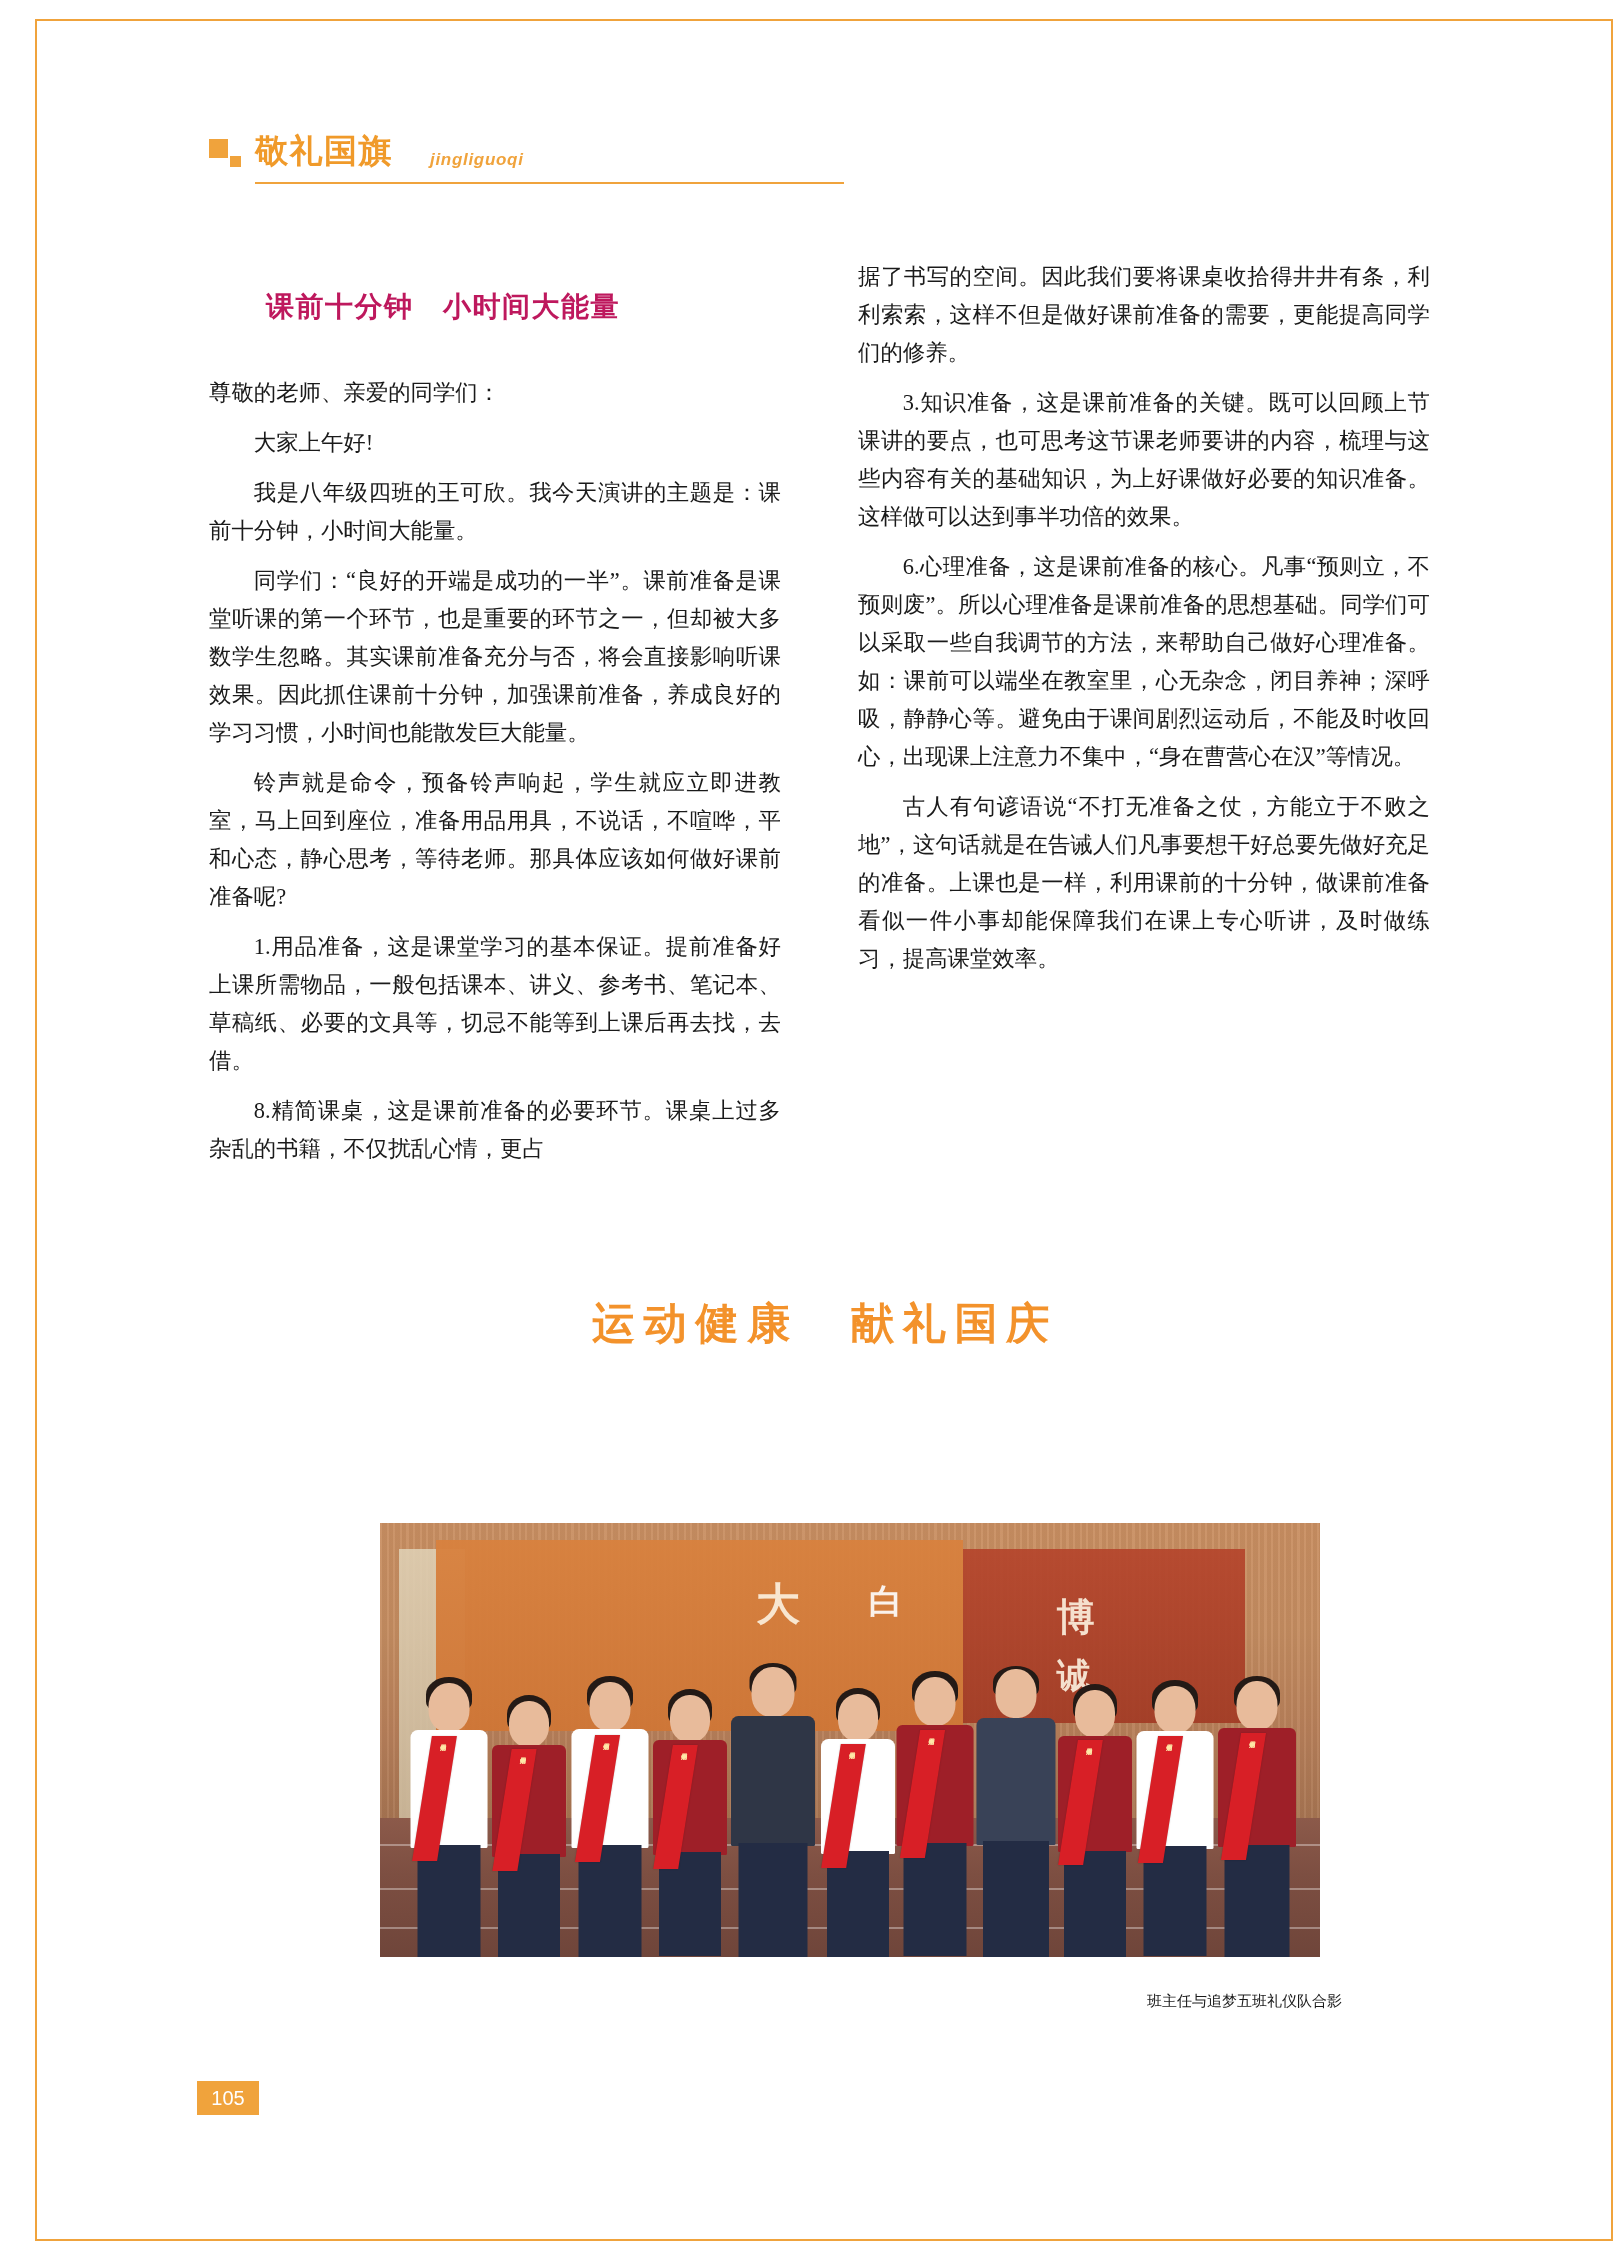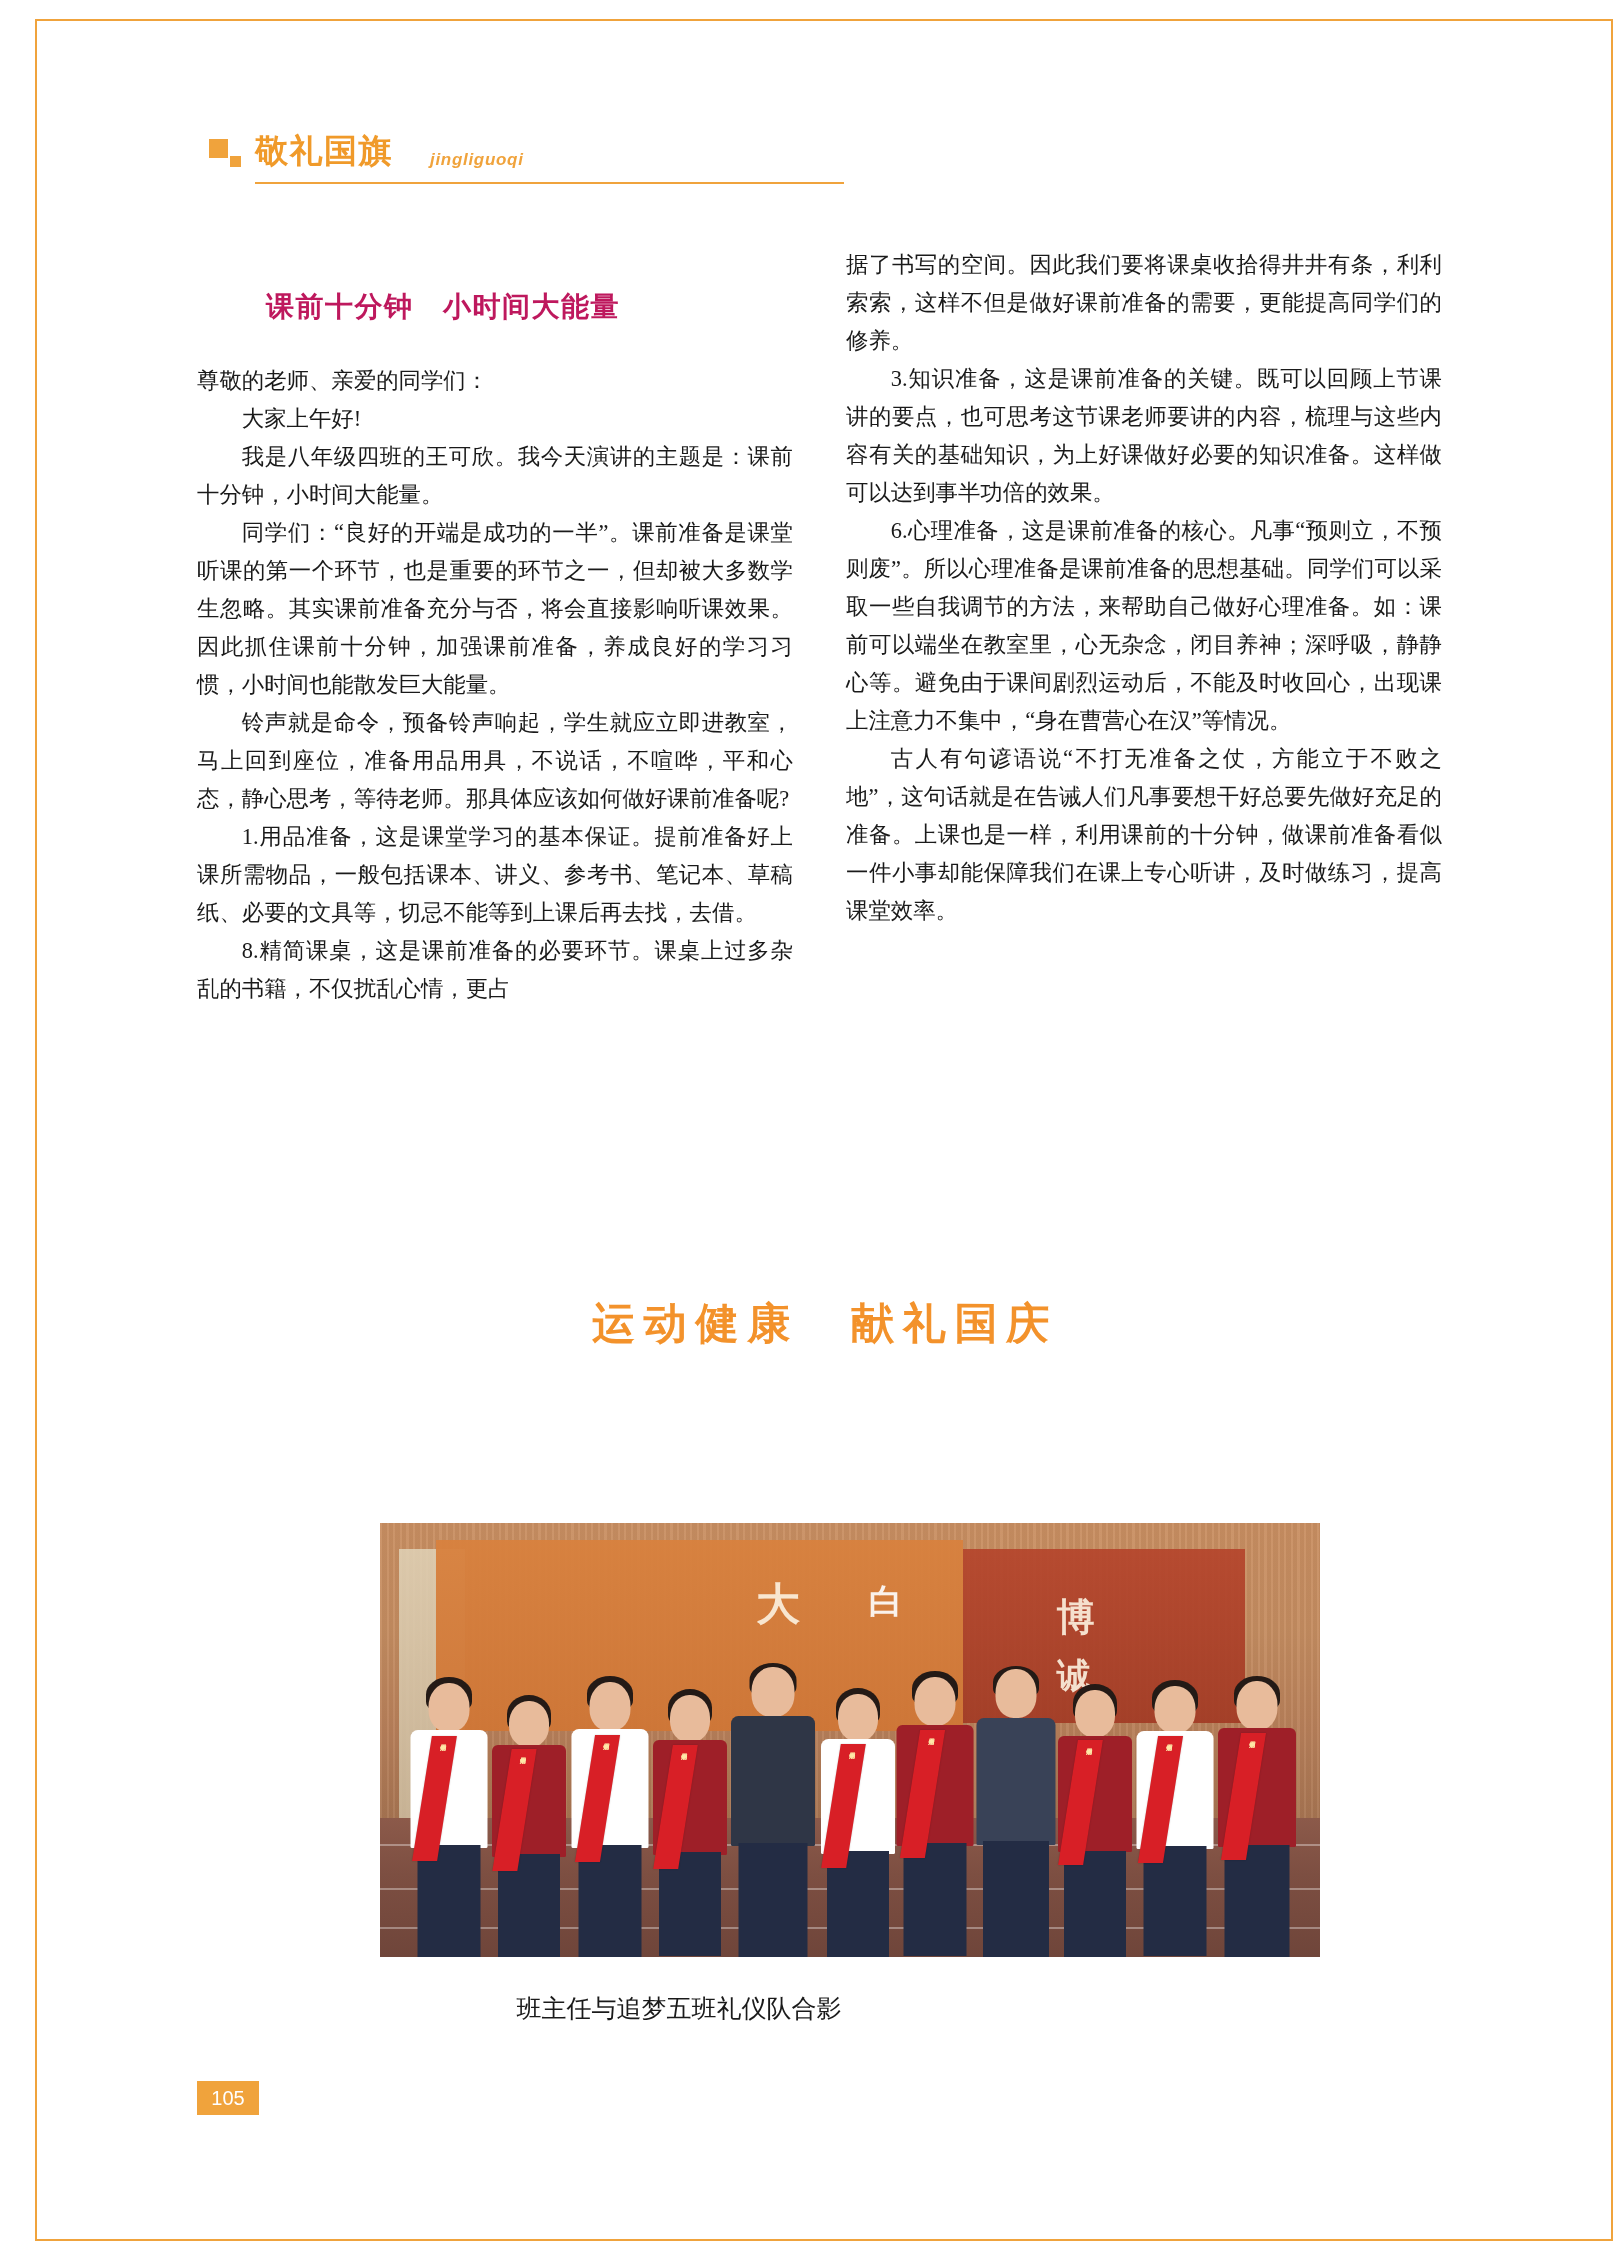--- a/index.html
+++ b/index.html
@@ -97,21 +97,21 @@
   .col {
     position: absolute;
     font-family: "Liberation Serif", serif;
     font-size: 22.4px;
     line-height: 38px;
     color: #1a1a1a;
     text-align: justify;
     text-justify: inter-ideograph;
   }
   .col p {
-    margin: 0;
+    margin: 12px;
   }
   .col p.ind { text-indent: 2em; }
 
   #col-left {
     left: 181px;
     top: 362px;
     width: 596px;
   }
   #col-right {
     left: 830px;
@@ -264,23 +264,23 @@
     writing-mode:vertical-rl;
     white-space:nowrap;
     top:4.4px;
   }
 
   .photo-caption {
     position: absolute;
     left: 0;
     top: 1992px;
     width: 1326px;
-    text-align: center;
+    text-align: right;
     font-family: "Liberation Serif", serif;
-    font-size: 25px;
+    font-size: 15px;
     color: #1a1a1a;
   }
 
   
   .page-num {
     position: absolute;
     left: 181px;
     top: 2081px;
     width: 62px;
     height: 34px;

